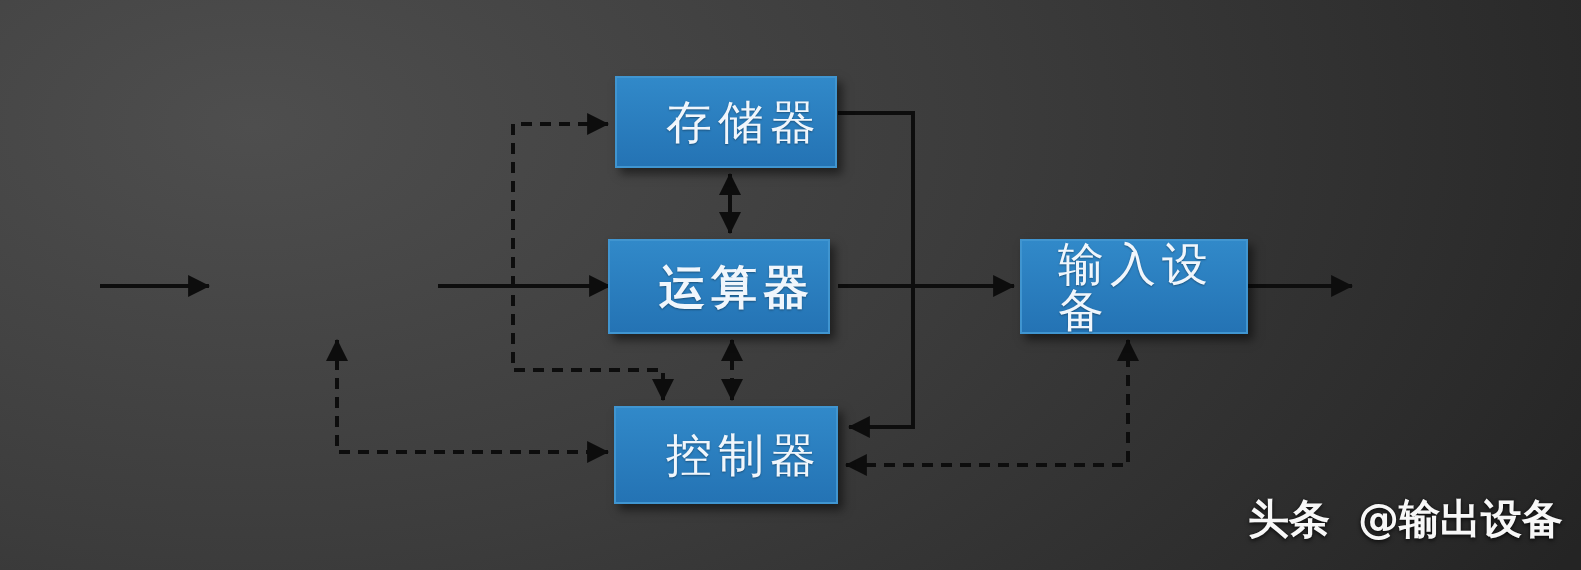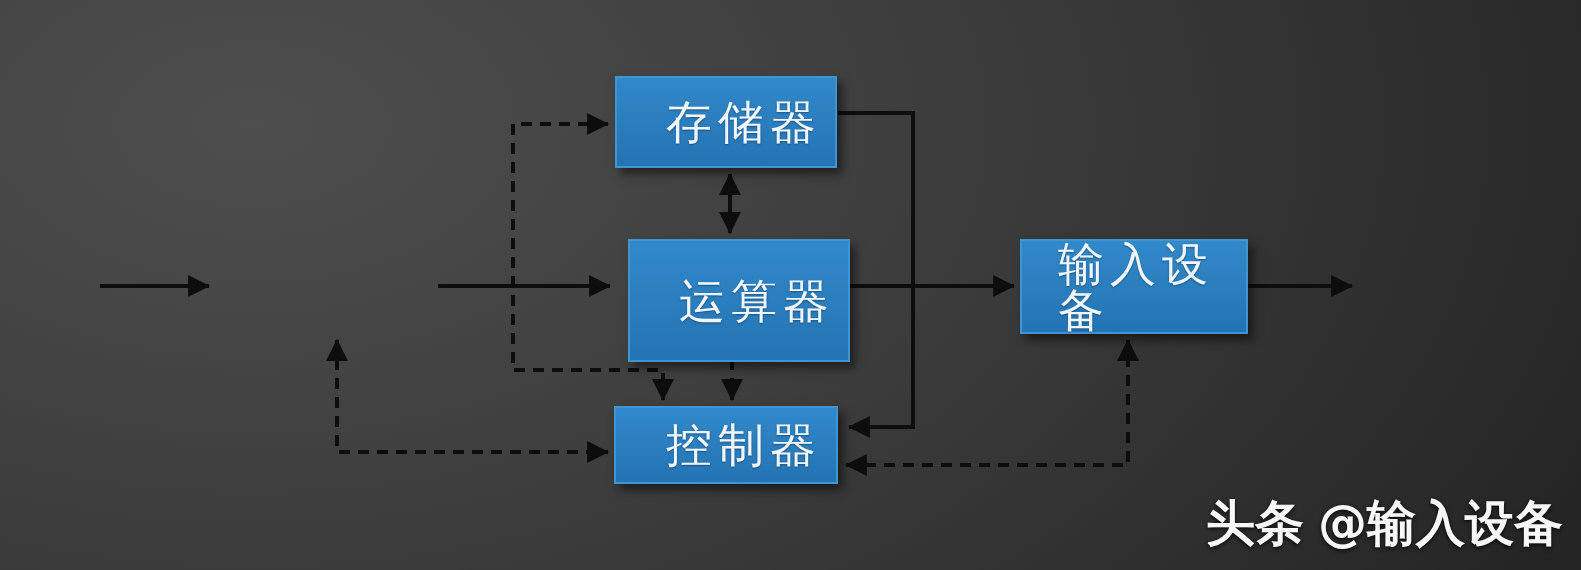--- a/index.html
+++ b/index.html
@@ -20,28 +20,28 @@
     border:2px solid #4095d0;
     box-shadow:5px 6px 9px rgba(0,0,0,0.5);
     display:flex;align-items:center;justify-content:center;
     color:#f0f6fc;font-size:46px;letter-spacing:6px;line-height:1;
     text-shadow:0 1px 2px rgba(0,0,0,0.35);
     box-sizing:border-box;
     padding-left:30px;
   }
   .box span{padding-left:6px;}
   #box-memory {left:615px;top:76px;width:222px;height:92px;}
-  #box-alu    {left:628px;top:239px;width:222px;height:123px;}
-  #box-control{left:614px;top:406px;width:224px;height:78px;}
+  #box-alu    {left:608px;top:239px;width:222px;height:95px;font-weight:bold;}
+  #box-control{left:614px;top:406px;width:224px;height:98px;}
   #box-input  {left:215px;top:239px;width:223px;height:95px;}
   #box-output {left:1020px;top:239px;width:228px;height:95px;}
   .watermark{
     position:absolute;right:18px;top:499px;
-    display:flex;align-items:baseline;gap:14px;
-    color:#f7f7f7;font-weight:900;font-size:49px;line-height:1;
+    display:flex;align-items:baseline;gap:28px;
+    color:#f7f7f7;font-weight:900;font-size:41px;line-height:1;
     text-shadow:0 2px 4px rgba(0,0,0,0.65), 0 0 2px rgba(0,0,0,0.5);
     white-space:nowrap;
     justify-content:flex-end;
   }
   .wm-url{
     position:absolute;right:10px;top:538px;
     font-size:16.5px;line-height:1;color:rgba(215,215,215,0.68);
     text-shadow:0 1px 2px rgba(0,0,0,0.6);
     white-space:nowrap;letter-spacing:0.5px;
   }
@@ -79,16 +79,16 @@
   </div>
   <div class="box" id="box-control">
     <span>控制器</span>
   </div>
   <div class="box" id="box-output">
     <span>输入设备</span>
   </div>
 
   <div class="watermark">
     <span>头条</span>
-    <span>@输入设备</span>
+    <span>@输出设备</span>
   </div>
 
 </div>
 
 </body></html>

